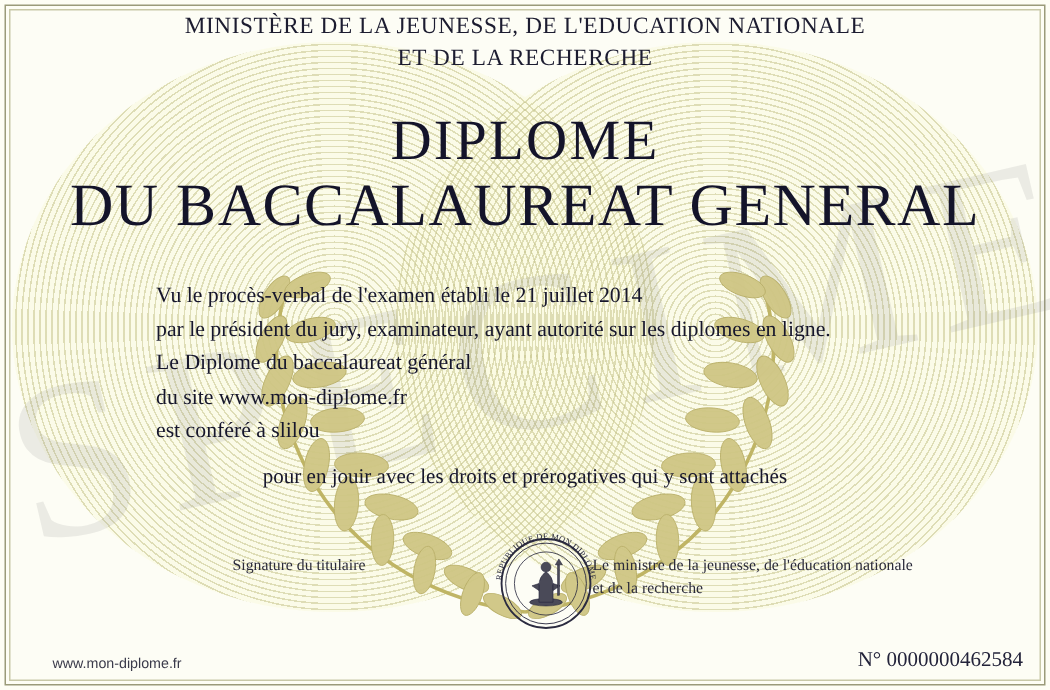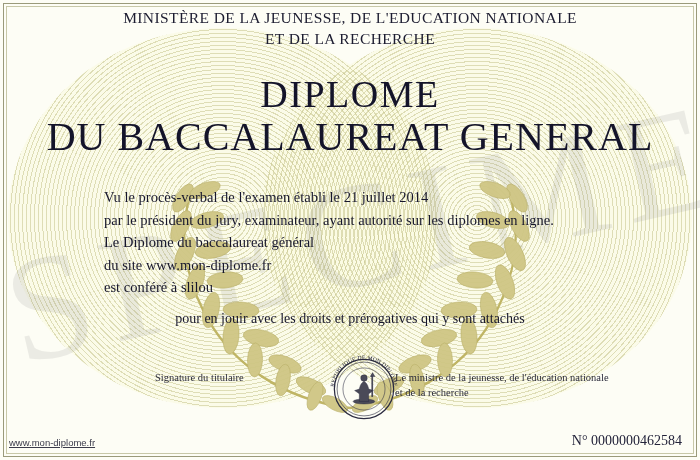--- a/index.html
+++ b/index.html
@@ -168,26 +168,25 @@
     position: absolute;
     left: 325px;
     top: 350px;
     width: 78px;
     height: 78px;
   }
 
   
   .footer-left {
     position: absolute;
-    left: 9px;
+    left: 35px;
     bottom: 12px;
     font-size: 9.5px;
     color: #3a3a4a;
     font-family: "Liberation Sans", sans-serif;
-    text-decoration: underline;
   }
   .footer-right {
     position: absolute;
     right: 18px;
     bottom: 11px;
     font-size: 14px;
     color: #23233a;
   }
 </style>
 </head>

